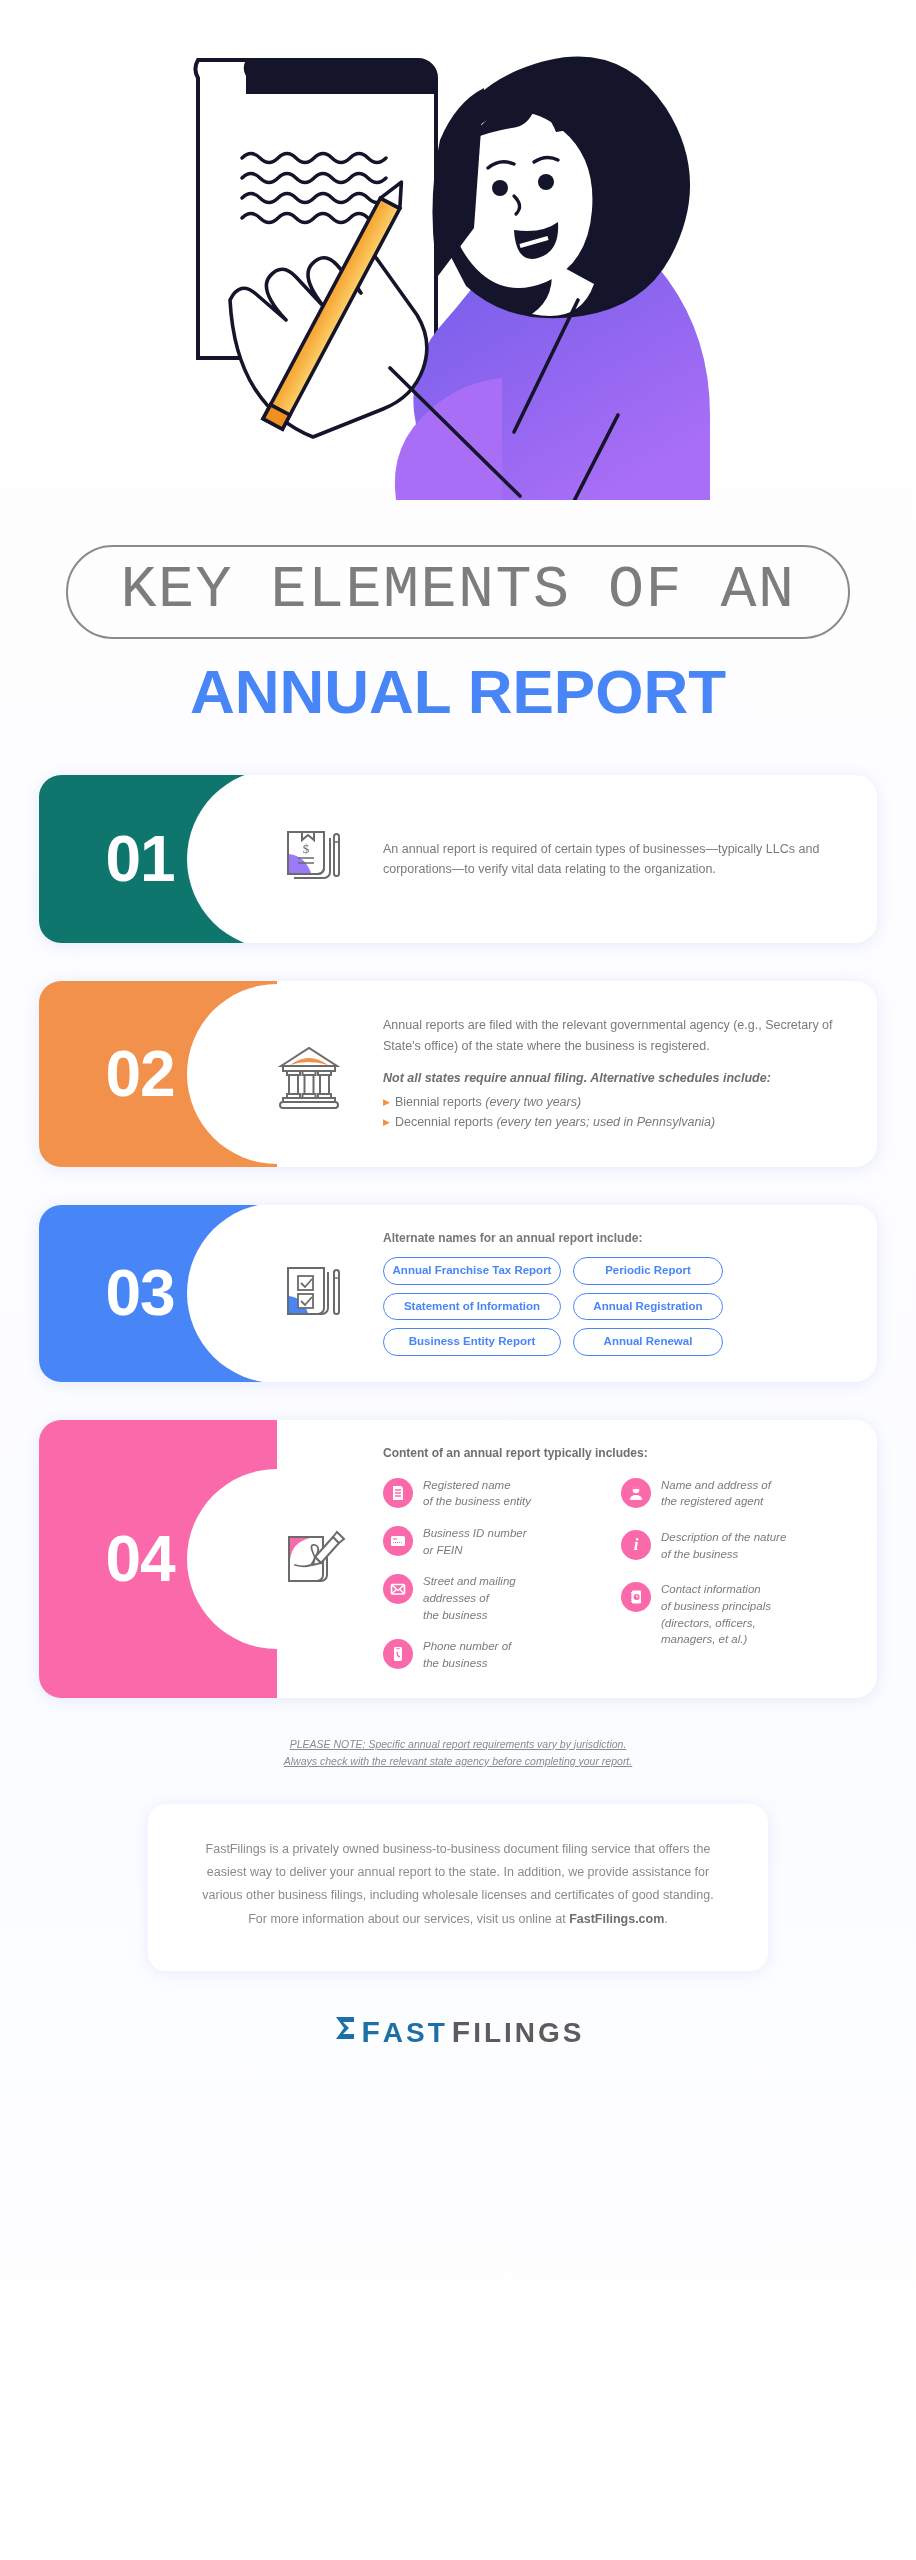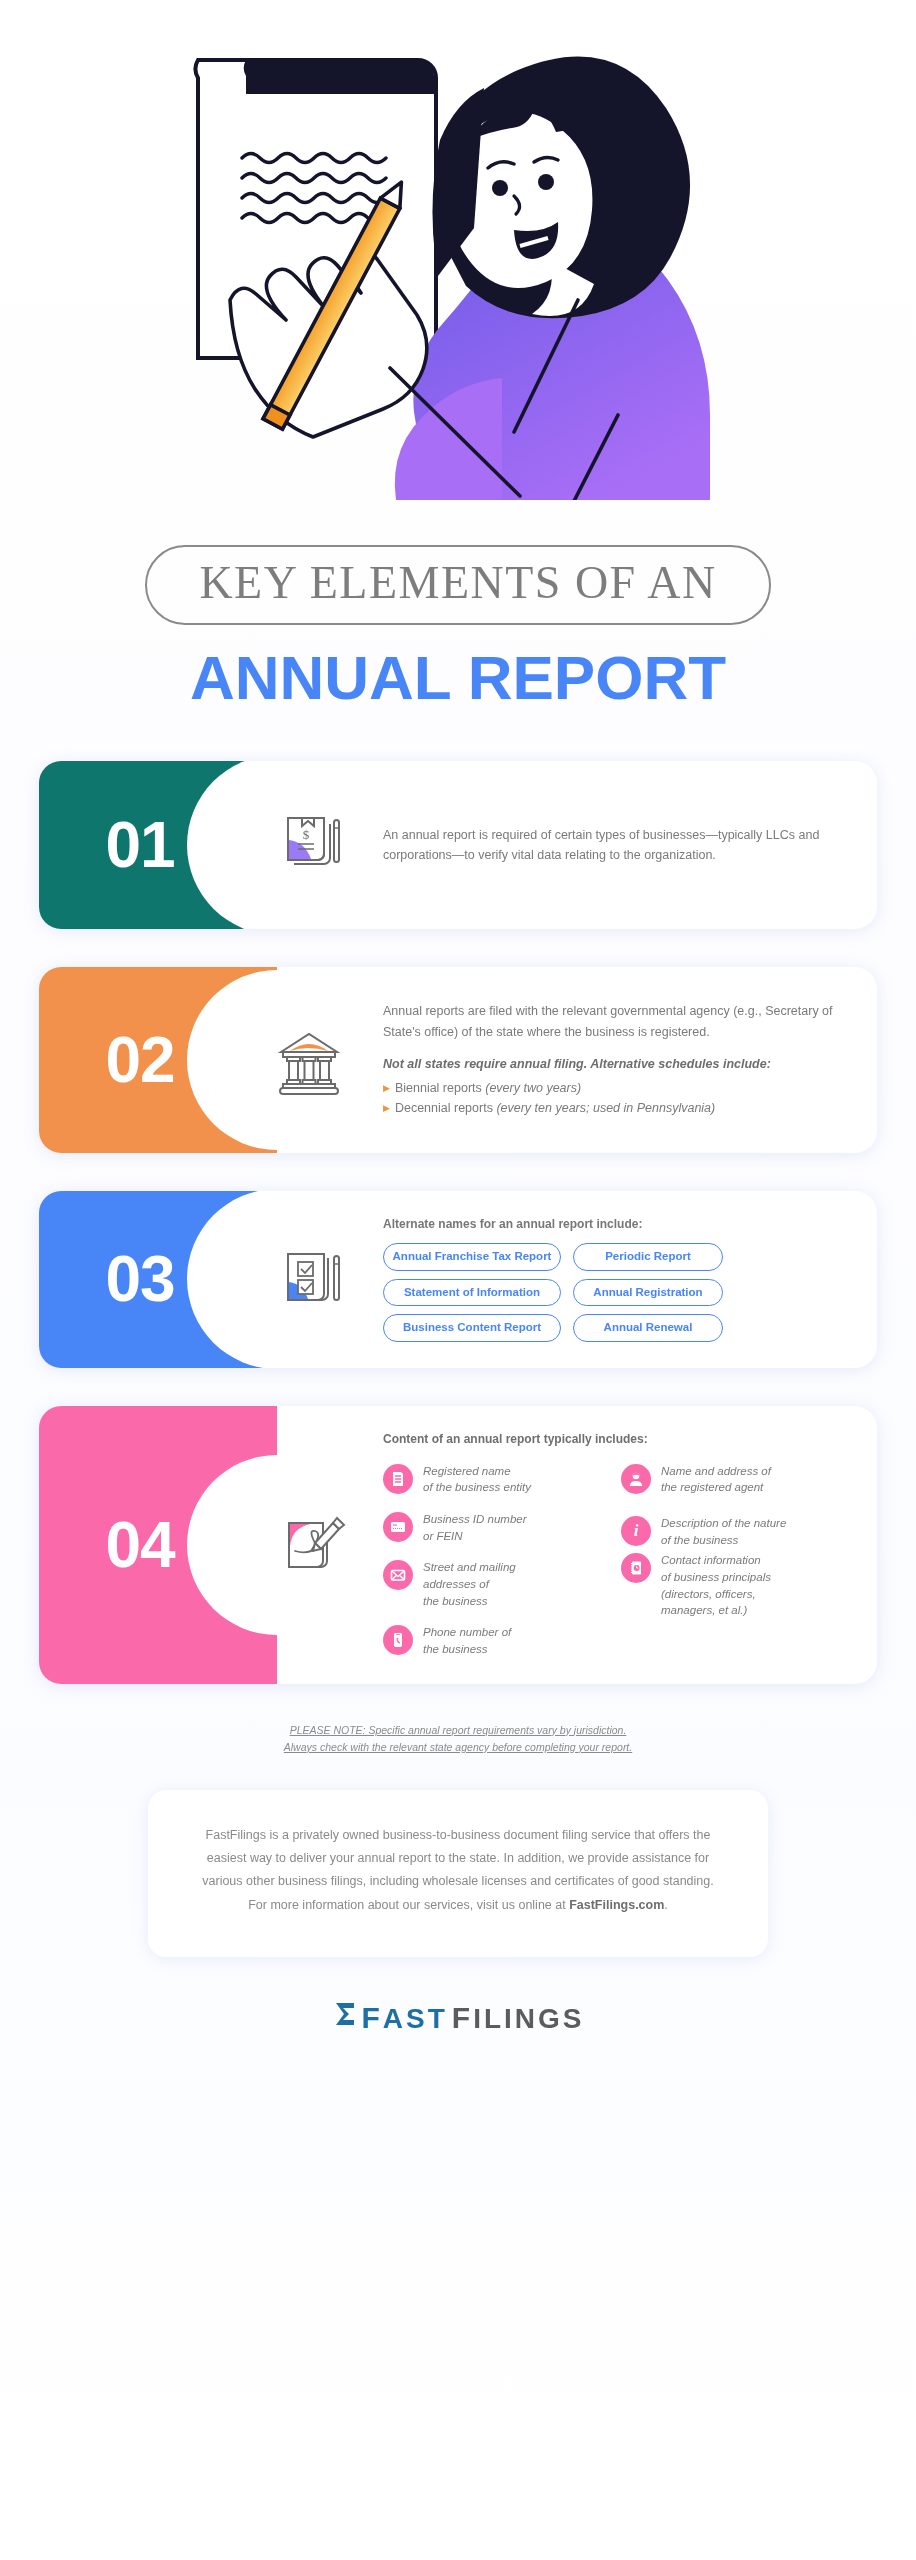--- a/index.html
+++ b/index.html
@@ -27,25 +27,25 @@
   
   .title-wrap { text-align:center; }
   .title-pill {
     display:inline-block;
     border: 2px solid #8a8a8a;
     border-radius: 60px;
     padding: 13px 52px 17px 52px;
     margin: 0 auto;
   }
   .title-pill .t {
-    font-size: 46px;
+    font-size: 60px;
     letter-spacing: 1.5px;
     color: #7d7d7d;
     font-weight: 400;
-    font-family: Liberation Serif, serif;
+    font-family: Liberation Mono, monospace;
     white-space: nowrap;
     line-height: 1;
   }
   .title-main {
     font-size: 62px;
     font-weight: bold;
     color: #4886f8;
     letter-spacing: 0px;
     margin-top: 22px;
     line-height: 1;
@@ -385,21 +385,21 @@
           <path d="M62 22 h5" stroke="#6b6b6b" stroke-width="1.4"></path>
         </svg>
       </div>
       <div class="content">
         <div class="tag-head">Alternate names for an annual report include:</div>
         <div class="tag-grid">
           <div class="tag">Annual Franchise Tax Report</div>
           <div class="tag">Periodic Report</div>
           <div class="tag">Statement of Information</div>
           <div class="tag">Annual Registration</div>
-          <div class="tag">Business Content Report</div>
+          <div class="tag">Business Entity Report</div>
           <div class="tag">Annual Renewal</div>
         </div>
       </div>
     </div>
   </div>
 
   <div class="card c4">
     <div class="numblock">
       <span class="num">04</span>
     </div>
@@ -480,21 +480,21 @@
               <div class="c4-label" style="white-space:pre-line">Name and address of
 the registered agent</div>
             </div>
             <div class="c4-item" style="margin-top:18px">
               <div class="c4-badge">
                 <span style="color:#fff;font-size:17px;font-weight:bold;font-style:italic;font-family:'Liberation Serif',serif;line-height:1">i</span>
               </div>
               <div class="c4-label" style="white-space:pre-line">Description of the nature
 of the business</div>
             </div>
-            <div class="c4-item" style="margin-top:3px">
+            <div class="c4-item" style="margin-top:18px">
               <div class="c4-badge">
                 <svg width="16" height="16" viewBox="0 0 16 16">
                     <rect x="4" y="1.5" width="9" height="13" rx="1.2" fill="#fff"></rect>
                     <path d="M3 3.6 h2 M3 5.8 h2 M3 8 h2 M3 10.2 h2 M3 12.4 h2" stroke="#fff" stroke-width="1.2"></path>
                     <circle cx="8.6" cy="8" r="3" fill="#fa6aab"></circle>
                     <path d="M8.6 6 v2 h1.8" stroke="#fff" stroke-width="0.9" fill="none"></path>
                   </svg>
               </div>
               <div class="c4-label" style="white-space:pre-line">Contact information
 of business principals

